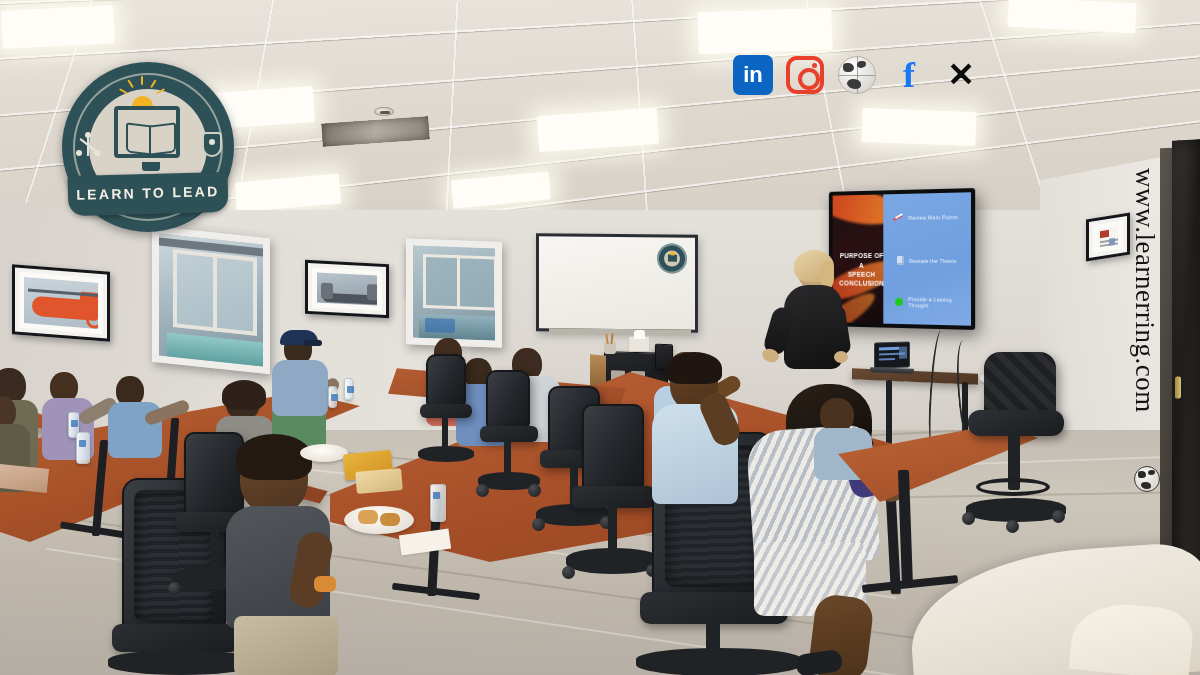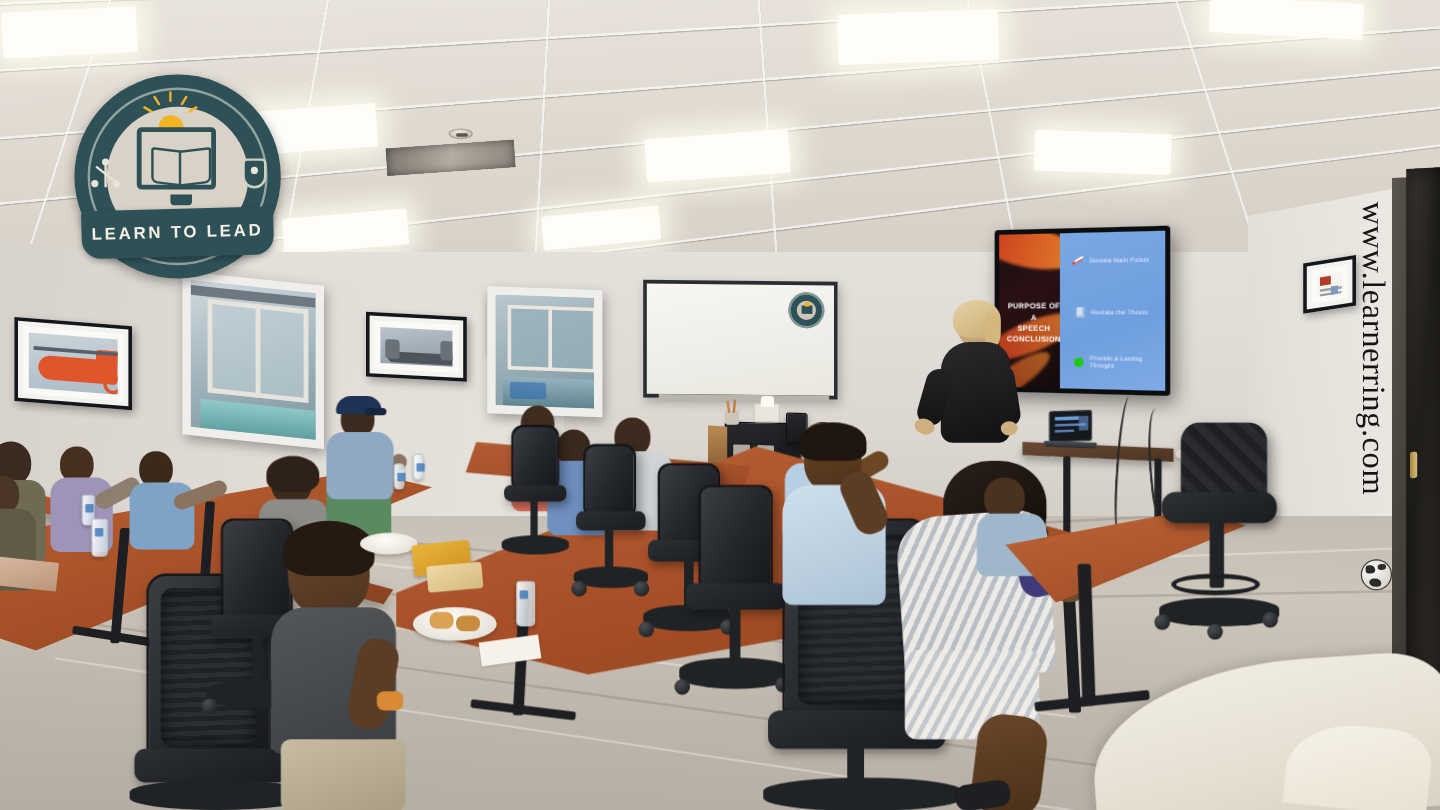--- a/index.html
+++ b/index.html
@@ -664,20 +664,45 @@
       <i style="left:7px;top:-2px;width:6px;height:6px;border-radius:50%;"></i>
       <i style="left:-2px;top:16px;width:6px;height:6px;border-radius:50%;"></i>
       <i style="left:16px;top:16px;width:6px;height:6px;border-radius:50%;"></i>
     </div>
     <div class="shield"></div>
     <div class="banner">
       <span>LEARN TO LEAD</span>
     </div>
   </div>
 
+  <div class="social">
+    <div class="sic">
+      <div class="ic-li">
+          <span>in</span>
+        </div>
+    </div>
+    <div class="sic">
+      <div class="ic-ig"></div>
+    </div>
+    <div class="sic">
+      <div class="ic-globe">
+        <i style="left:4px;top:6px;width:11px;height:9px;border-radius:40% 60% 50% 45%;"></i>
+        <i style="left:18px;top:4px;width:9px;height:7px;border-radius:50% 40% 55% 45%;"></i>
+        <i style="left:8px;top:22px;width:14px;height:10px;border-radius:45% 55% 40% 60%;"></i>
+        <i style="left:0;top:18px;width:38px;height:1px;opacity:.4;"></i>
+        <i style="left:18px;top:0;width:1px;height:38px;opacity:.4;"></i>
+      </div>
+    </div>
+    <div class="sic">
+      <div class="ic-fb"><span>f</span></div>
+    </div>
+    <div class="sic">
+      <div class="ic-x"><span>✕</span></div>
+    </div>
+  </div>
 
   <div class="wm-url">www.learnerring.com</div>
   <div class="wm-globe">
     <i style="left:3px;top:4px;width:8px;height:7px;border-radius:40% 60% 50% 45%;"></i>
     <i style="left:13px;top:3px;width:7px;height:5px;border-radius:50% 40% 55% 45%;"></i>
     <i style="left:6px;top:15px;width:10px;height:7px;border-radius:45% 55% 40% 60%;"></i>
   </div>
 
 </div>
 

